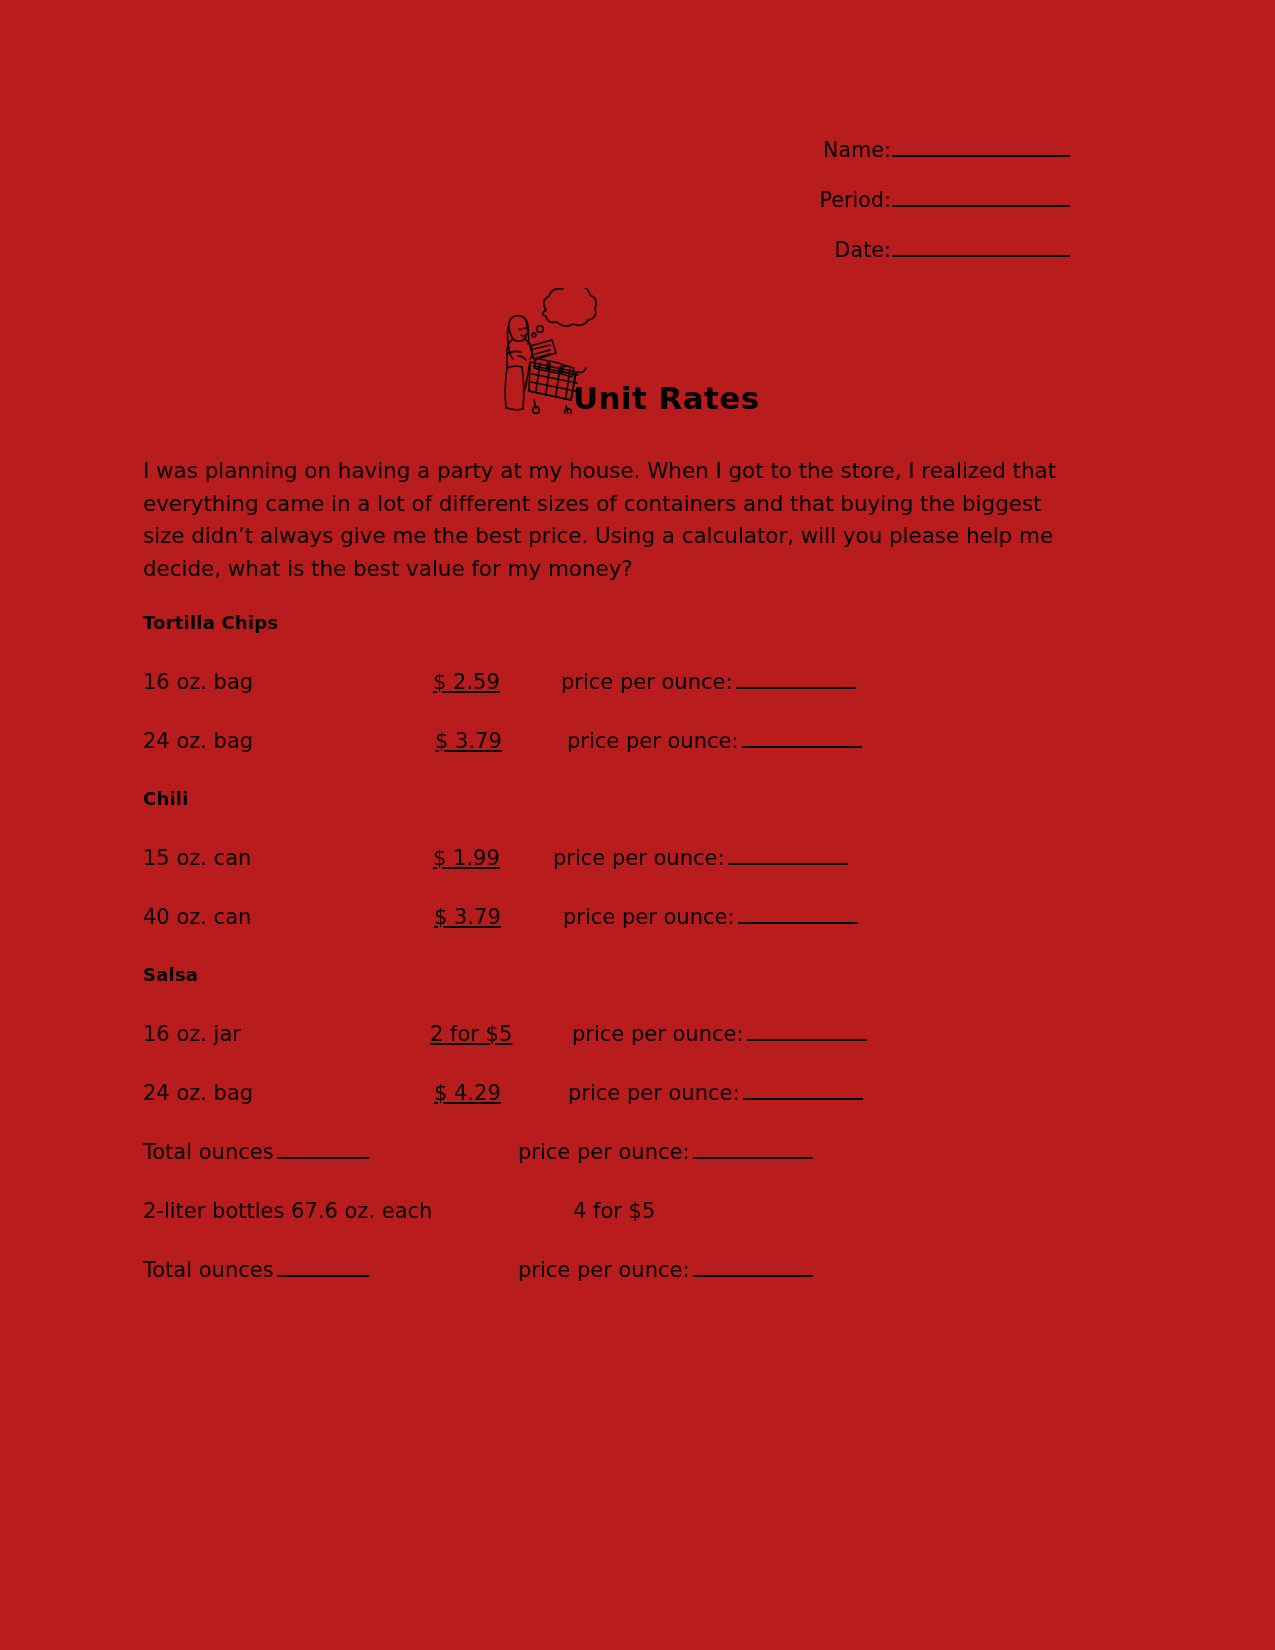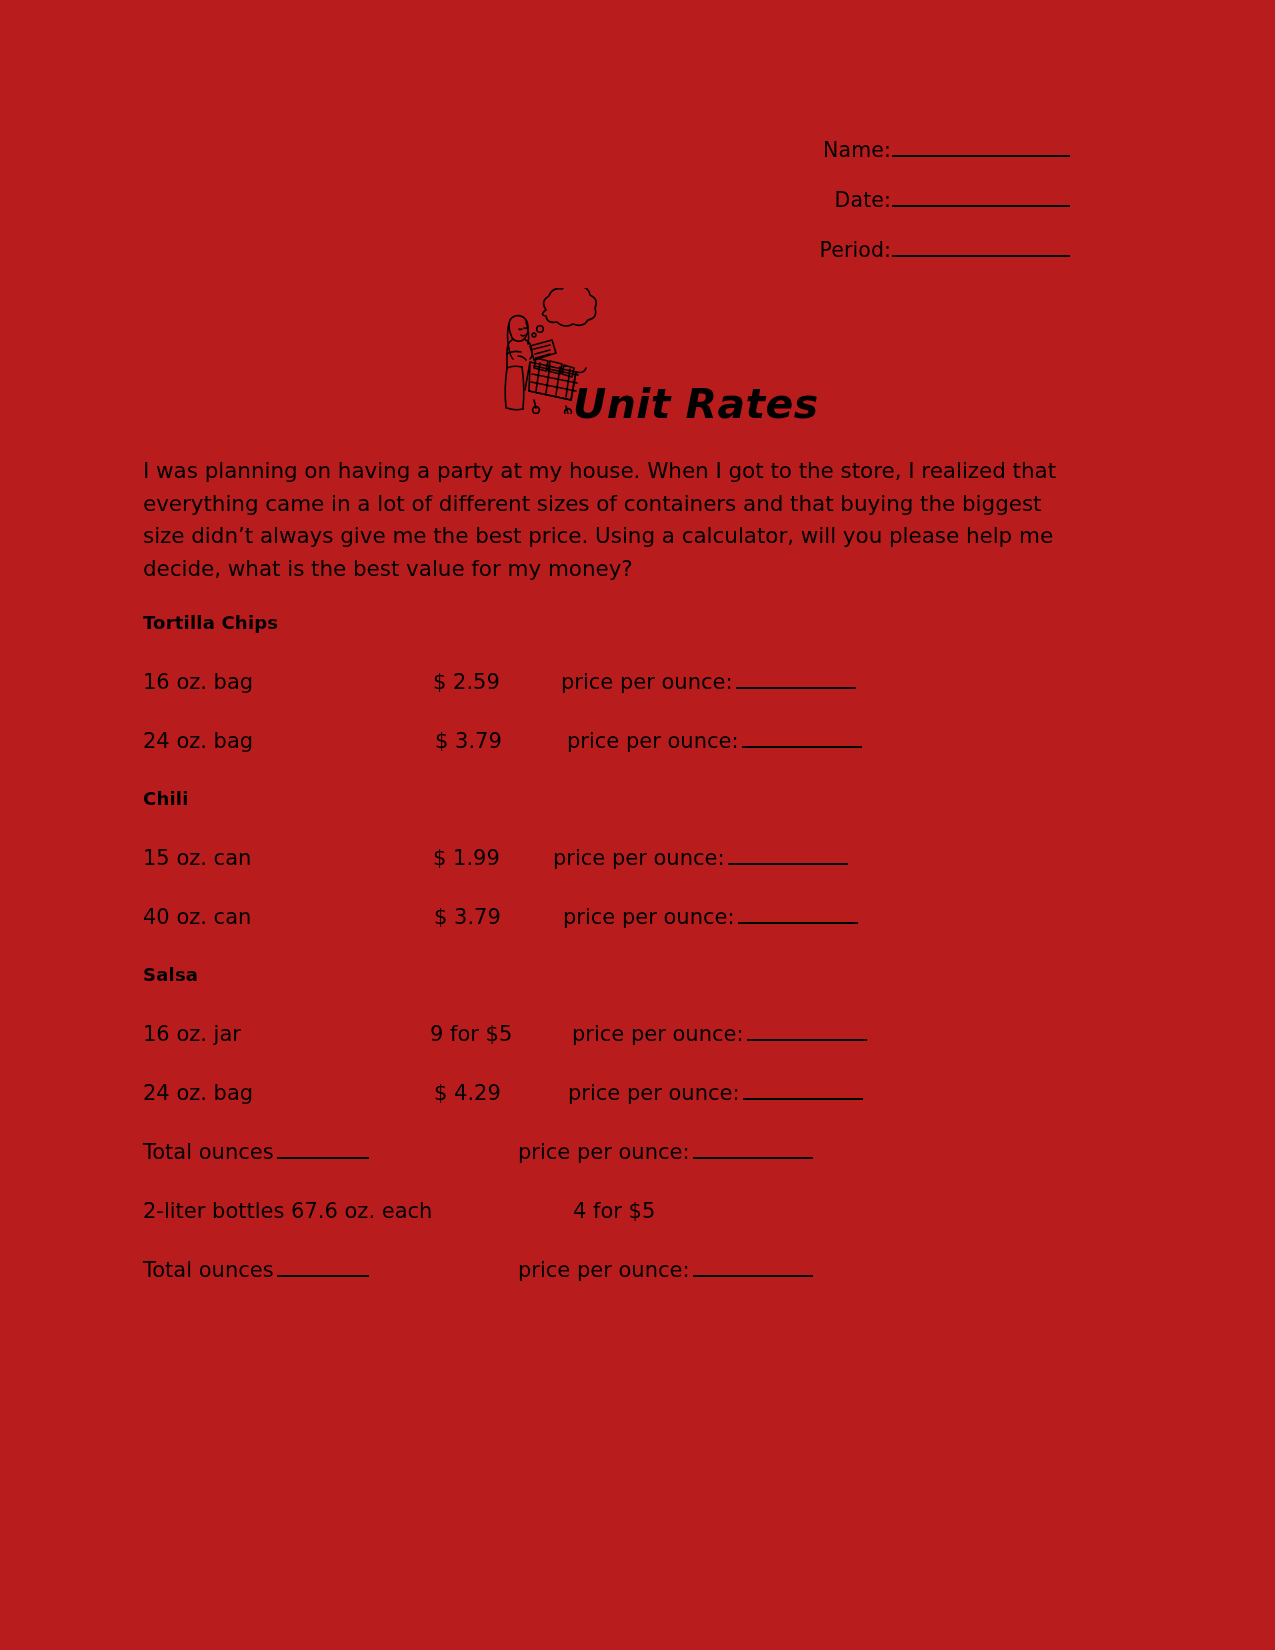--- a/index.html
+++ b/index.html
@@ -61,24 +61,23 @@
     position: absolute;
     left: 8px;
     top: 0px;
     width: 110px;
     height: 126px;
   }
   .title-text {
     position: absolute;
     left: 93px;
     top: 92px;
-    font-size: 41px;
+    font-size: 31px;
     font-weight: bold;
     letter-spacing: 0.4px;
-    font-style: italic;
   }
 
   
   .intro {
     position: absolute;
     left: 143px;
     top: 455px;
     width: 932px;
     font-size: 21.5px;
     line-height: 32.5px;
@@ -110,20 +109,21 @@
     font-size: 21px;
   }
   .col-size {
     position: absolute;
     left: 0;
     top: 0;
   }
   .col-price {
     position: absolute;
     top: 0;
+    text-decoration: underline;
   }
   .col-ppo {
     position: absolute;
     top: 0;
     white-space: nowrap;
   }
   .blank {
     display: inline-block;
     border-bottom: 2.2px solid #000;
     height: 15px;
@@ -156,25 +156,25 @@
 <body>
 
 <div class="page">
 
   <div class="header-block">
     <div class="header-row">
       <span class="header-label">Name:</span>
       <span class="header-line"></span>
     </div>
     <div class="header-row">
+      <span class="header-label">Period:</span>
+      <span class="header-line"></span>
+    </div>
+    <div class="header-row">
       <span class="header-label">Date:</span>
-      <span class="header-line"></span>
-    </div>
-    <div class="header-row">
-      <span class="header-label">Period:</span>
       <span class="header-line"></span>
     </div>
   </div>
 
   <div class="title-area">
     <svg class="clipart" viewBox="0 0 110 126">
       <g fill="none" stroke="#000" stroke-width="1.6" stroke-linecap="round" stroke-linejoin="round">
 
         <path d="M58 22 q-6 -9 3 -14 q3 -9 13 -7 q6 -7 15 -2 q11 -2 13 8 q9 4 5 13 q3 10 -7 12 q-5 8 -15 4 q-9 5 -16 -2 q-10 2 -11 -6 q-7 -1 0 -6 z"></path>
         <circle cx="52" cy="41" r="3.3"></circle>
@@ -249,21 +249,21 @@
         <span class="col-size">40 oz. can</span>
         <span class="col-price" style="left:291px">$ 3.79</span>
         <span class="col-ppo" style="left:420px"><span>price per ounce:</span><span class="blank blank-ppo"></span></span>
       </div>
     </div>
 
     <div class="section">
       <div class="section-heading">Salsa</div>
       <div class="item-row">
         <span class="col-size">16 oz. jar</span>
-        <span class="col-price" style="left:287px">9 for $5</span>
+        <span class="col-price" style="left:287px">2 for $5</span>
         <span class="col-ppo" style="left:429px"><span>price per ounce:</span><span class="blank blank-ppo"></span></span>
       </div>
       <div class="item-row">
         <span class="col-size">24 oz. bag</span>
         <span class="col-price" style="left:291px">$ 4.29</span>
         <span class="col-ppo" style="left:425px"><span>price per ounce:</span><span class="blank blank-ppo"></span></span>
       </div>
     </div>
 
     <div class="section">

